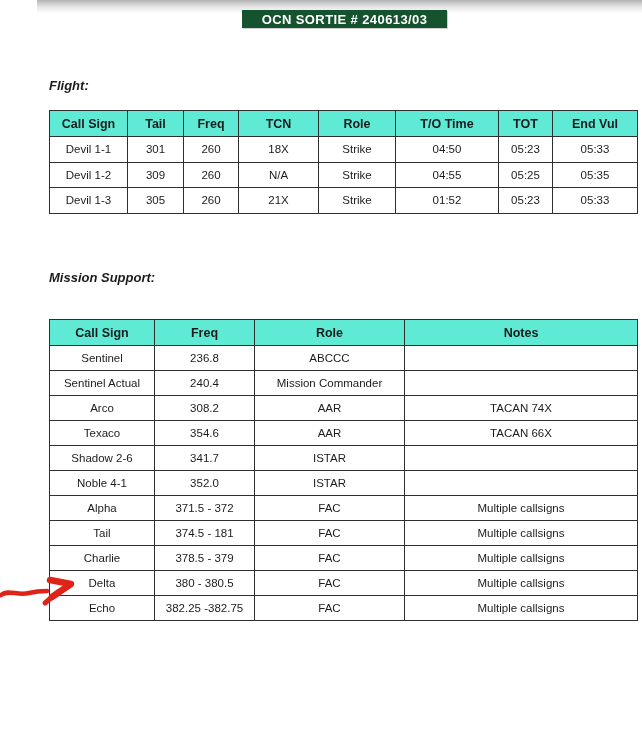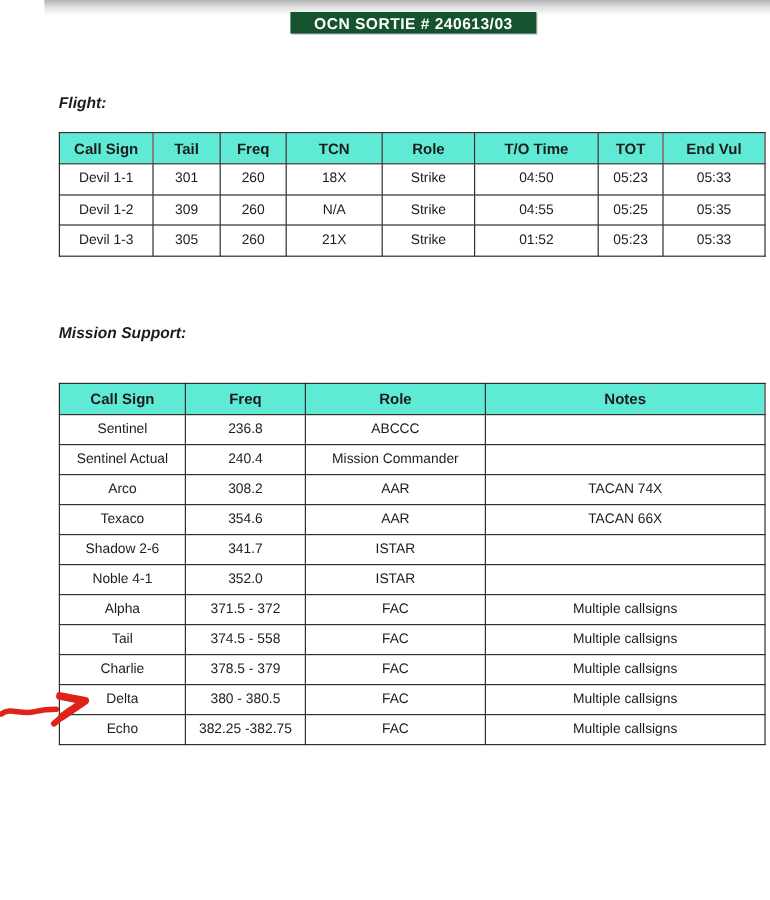--- a/index.html
+++ b/index.html
@@ -182,21 +182,21 @@
           <td></td>
         </tr>
         <tr>
           <td>Alpha</td>
           <td>371.5 - 372</td>
           <td>FAC</td>
           <td>Multiple callsigns</td>
         </tr>
         <tr>
           <td>Tail</td>
-          <td>374.5 - 558</td>
+          <td>374.5 - 181</td>
           <td>FAC</td>
           <td>Multiple callsigns</td>
         </tr>
         <tr>
           <td>Charlie</td>
           <td>378.5 - 379</td>
           <td>FAC</td>
           <td>Multiple callsigns</td>
         </tr>
         <tr>

